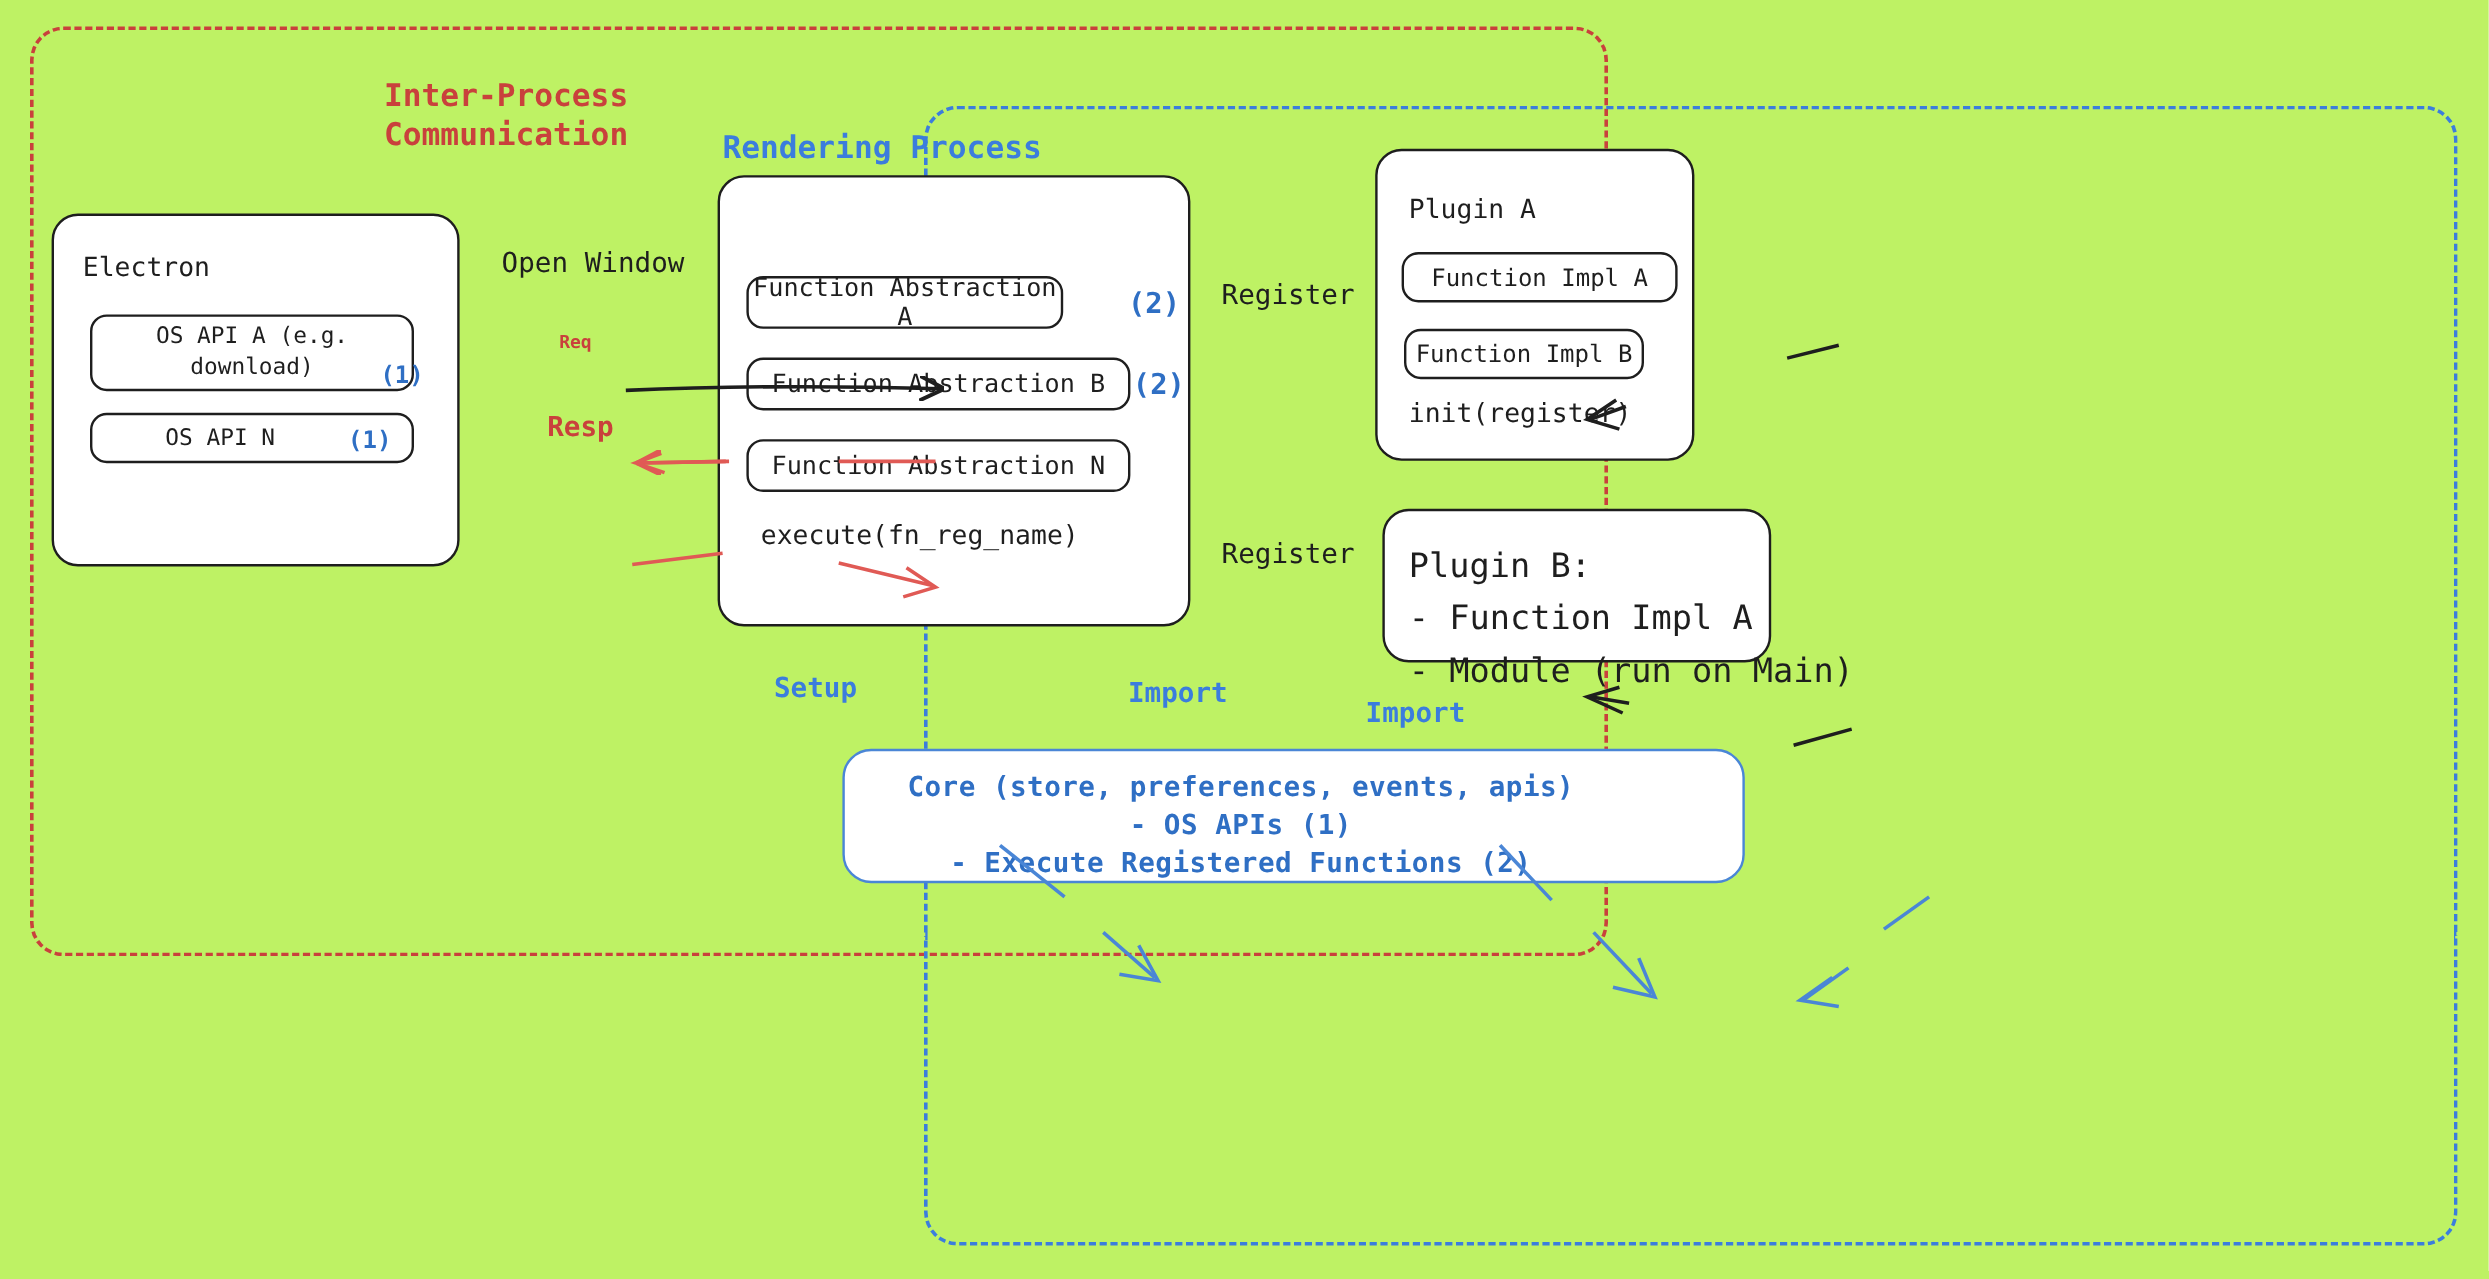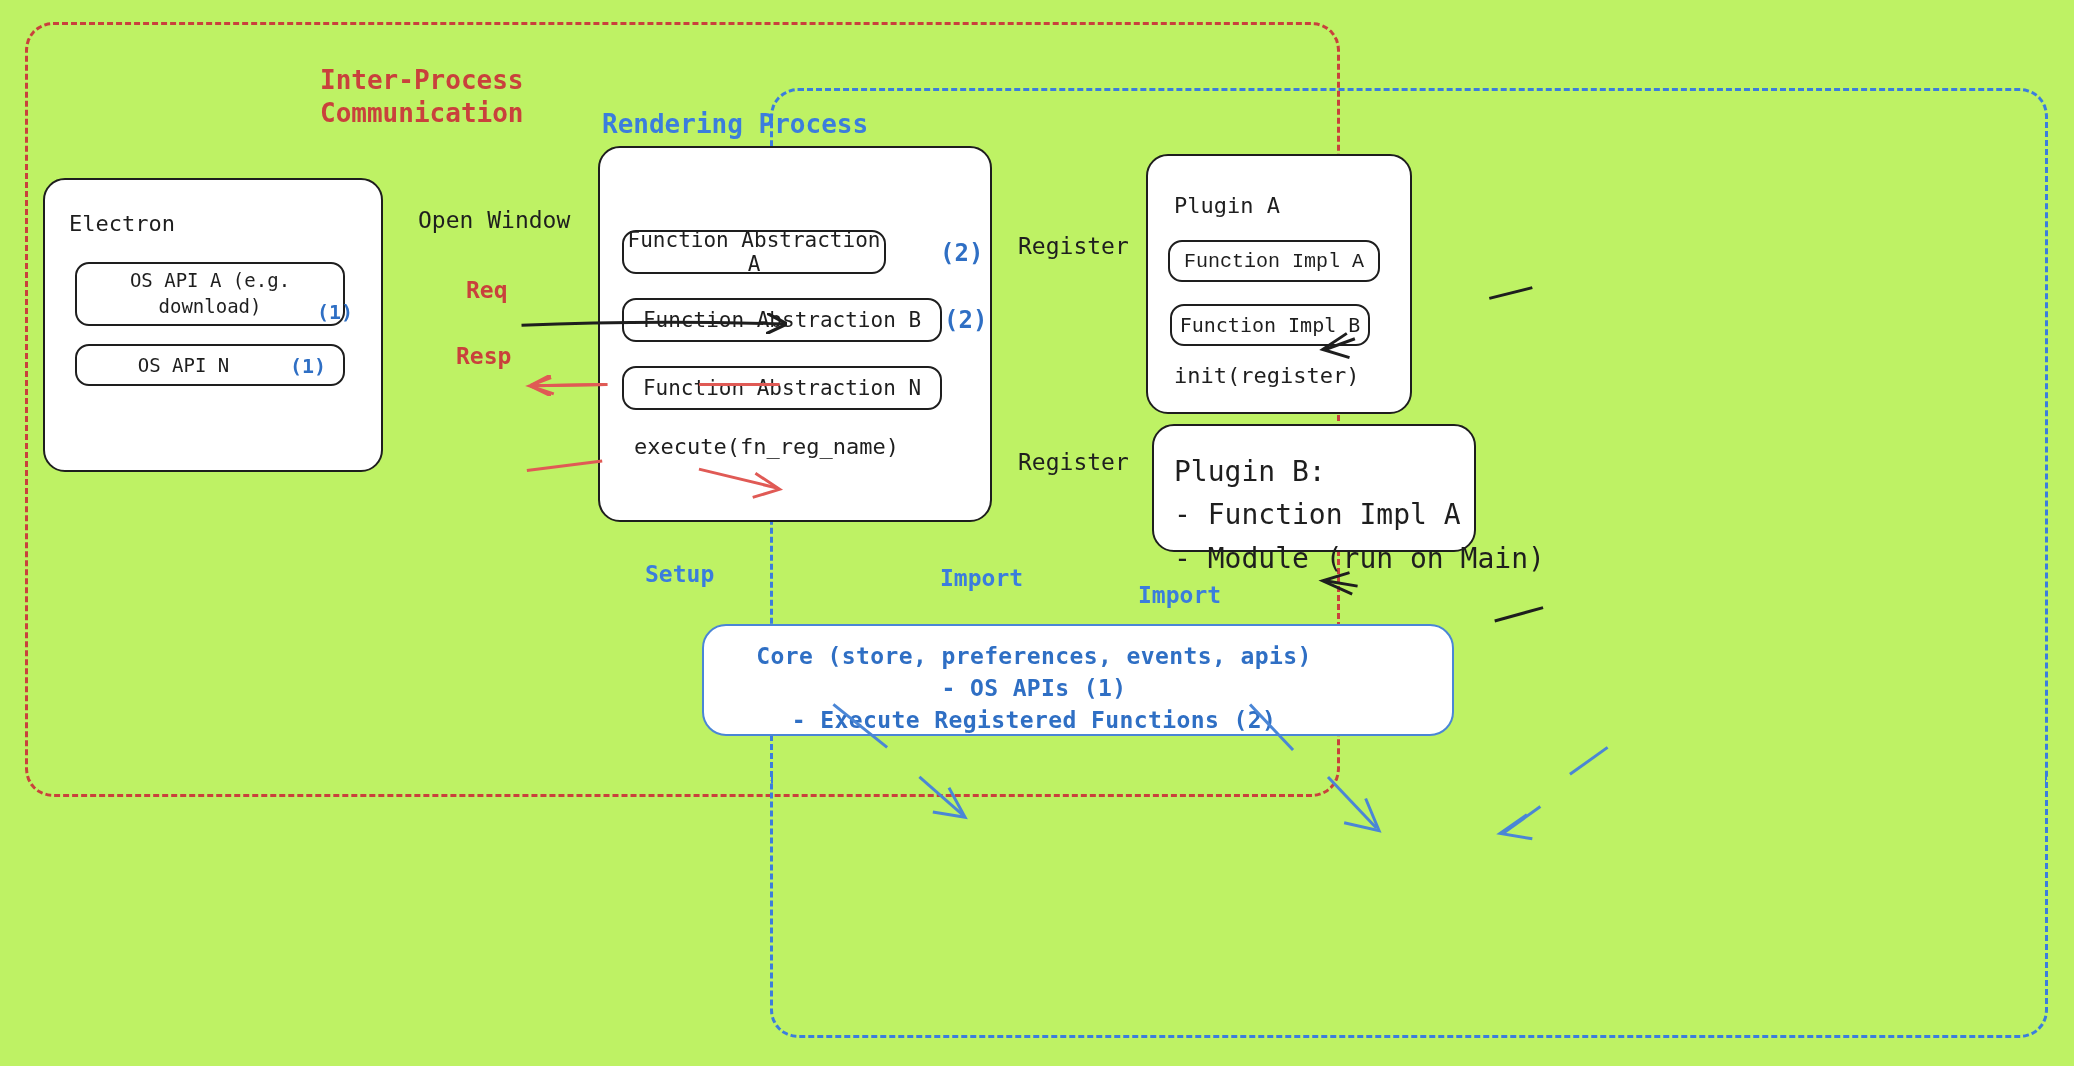--- a/index.html
+++ b/index.html
@@ -72,24 +72,24 @@
     <div class="abs box-inner center" style="left:22px;top:218px;width:320px;height:44px;">
       <span style="font-size:21px;color:#1e1e1e;">Function Abstraction N</span>
     </div>
 
     <div class="lbl t-dark" style="left:34px;top:285px;font-size:22px;">execute(fn_reg_name)</div>
   </div>
 
   <div class="lbl t-blue" style="left:940px;top:238px;font-size:24px;font-weight:700;">(2)</div>
   <div class="lbl t-blue" style="left:944px;top:305px;font-size:24px;font-weight:700;">(2)</div>
 
-  <div class="abs box" style="left:1146px;top:124px;width:266px;height:260px;margin-top:30px;">
+  <div class="abs box" style="left:1146px;top:124px;width:266px;height:260px;">
     <div class="lbl t-dark" style="left:26px;top:36px;font-size:22px;">Plugin A</div>
 
-    <div class="abs box-inner center" style="left:20px;top:84px;width:212px;height:42px;font-family:Liberation Mono, monospace;">
+    <div class="abs box-inner center" style="left:20px;top:84px;width:230px;height:42px;">
       <span style="font-size:20px;color:#1e1e1e;">Function Impl A</span>
     </div>
 
     <div class="abs box-inner center" style="left:22px;top:148px;width:200px;height:42px;">
       <span style="font-size:20px;color:#1e1e1e;">Function Impl B</span>
     </div>
 
     <div class="lbl t-dark" style="left:26px;top:206px;font-size:22px;">init(register)</div>
   </div>
 
@@ -97,21 +97,21 @@
     <div class="lbl t-dark" style="left:20px;top:24px;font-size:28px;line-height:1.55;"><span>Plugin B:</span><br><span>- Function Impl A</span><br><span>- Module (run on Main)</span></div>
   </div>
 
   <div class="abs core" style="left:702px;top:624px;width:752px;height:112px;">
     <div class="lbl center" style="left:0;top:16px;width:660px;font-size:23px;">Core (store, preferences, events, apis)</div>
     <div class="lbl center" style="left:0;top:48px;width:660px;font-size:23px;">- OS APIs (1)</div>
     <div class="lbl center" style="left:0;top:80px;width:660px;font-size:23px;">- Execute Registered Functions (2)</div>
   </div>
 
   <div class="lbl t-dark" style="left:418px;top:206px;font-size:23px;">Open Window</div>
-  <div class="lbl t-red" style="left:466px;top:276px;font-size:23px;font-weight:700;">Req</div>
+  <div class="lbl t-red" style="left:466px;top:276px;font-size:15px;font-weight:700;">Req</div>
   <div class="lbl t-red" style="left:456px;top:342px;font-size:23px;font-weight:700;">Resp</div>
 
   <div class="lbl t-dark" style="left:1018px;top:232px;font-size:23px;">Register</div>
   <div class="lbl t-dark" style="left:1018px;top:448px;font-size:23px;">Register</div>
 
   <div class="lbl t-blue2" style="left:645px;top:560px;font-size:23px;font-weight:700;">Setup</div>
   <div class="lbl t-blue2" style="left:940px;top:564px;font-size:23px;font-weight:700;">Import</div>
   <div class="lbl t-blue2" style="left:1138px;top:581px;font-size:23px;font-weight:700;">Import</div>
 
   <svg class="overlay" viewBox="0 0 1543 793" preserveAspectRatio="none">

